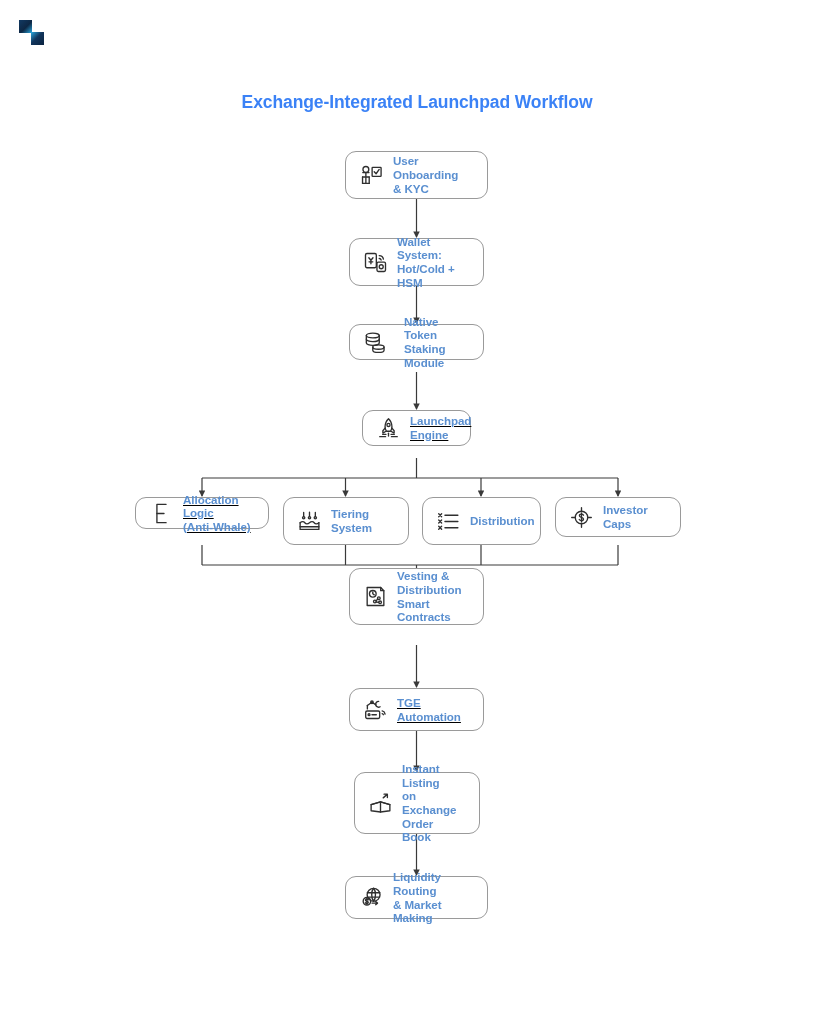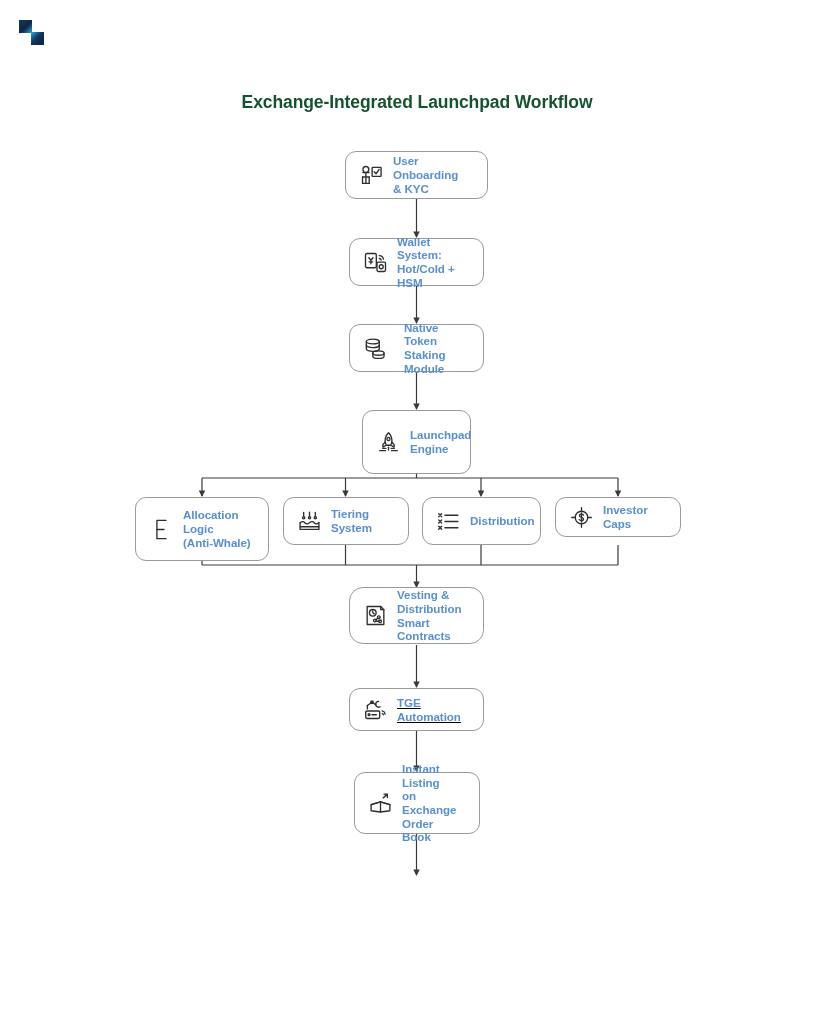--- a/index.html
+++ b/index.html
@@ -30,21 +30,21 @@
   #logo .sq-b { left: 12px; top: 12px; background: linear-gradient(135deg,#2aa9e0 0%,#11355c 45%,#0b2340 100%); }
 
   
   #title {
     position: absolute;
     left: 0; right: 0;
     top: 92px;
     text-align: center;
     font-size: 17.5px;
     font-weight: bold;
-    color: #14532d;
+    color: #3b82f6;
     letter-spacing: -0.1px;
   }
 
   
   #canvas {
     position: absolute;
     left: 0; top: 0;
     width: 834px; height: 1024px;
   }
   #edges {
@@ -154,51 +154,51 @@
           <path d="M15.6 5.4 a4.2 4.2 0 0 1 4 3.4"></path>
           <path d="M15.6 8.2 a2 2 0 0 1 1.8 1.4"></path>
           <rect x="13.4" y="11.6" width="8.2" height="9" rx="1.3"></rect>
           <circle cx="17.5" cy="16.1" r="1.9"></circle>
         </svg>
       </span>
       <span class="lbl">Wallet System:
 Hot/Cold + HSM</span>
     </div>
 
-    <div class="node" style="left:349px;top:324px;width:135px;height:48px;gap:16px;">
+    <div class="node" style="left:349px;top:324px;width:135px;height:36px;gap:16px;">
       <span class="ico">
         <svg viewBox="0 0 24 24" fill="none" stroke="currentColor" stroke-width="1.3" stroke-linecap="round" stroke-linejoin="round">
           <ellipse cx="9.4" cy="5.3" rx="6.2" ry="2.3"></ellipse>
           <path d="M3.2 5.3 L3.2 12.4 a6.2 2.3 0 0 0 12.4 0 L15.6 5.3"></path>
           <path d="M3.2 8.9 a6.2 2.3 0 0 0 12.4 0"></path>
           <ellipse cx="14.8" cy="16.4" rx="5.4" ry="2.1"></ellipse>
           <path d="M9.4 16.4 L9.4 19.4 a5.4 2.1 0 0 0 10.8 0 L20.2 16.4"></path>
         </svg>
       </span>
       <span class="lbl">Native Token
 Staking Module</span>
     </div>
 
-    <div class="node" style="left:362px;top:410px;width:109px;height:64px;">
+    <div class="node" style="left:362px;top:410px;width:109px;height:36px;text-decoration:underline;">
       <span class="ico">
         <svg viewBox="0 0 24 24" fill="none" stroke="currentColor" stroke-width="1.3" stroke-linecap="round" stroke-linejoin="round">
           <path d="M12 2.6 c2.3 2.2 3.3 5 3.3 7.8 c0 1.6-.5 3-1.3 4.2 h-4 c-.8-1.2-1.3-2.6-1.3-4.2 c0-2.8 1-5.6 3.3-7.8 z"></path>
           <circle cx="12" cy="8.6" r="1.5"></circle>
           <path d="M8.7 11.6 L6.6 14.2 L6.6 16.4 L9.2 14.9"></path>
           <path d="M15.3 11.6 L17.4 14.2 L17.4 16.4 L14.8 14.9"></path>
           <path d="M12 16.6 L12 19.2"></path>
           <path d="M3.6 19.8 L9.2 19.8 M14.8 19.8 L20.4 19.8"></path>
           <path d="M9.6 17.6 L6.4 17.6 M17.6 17.6 L14.4 17.6"></path>
         </svg>
       </span>
       <span class="lbl">Launchpad
 Engine</span>
     </div>
 
-    <div class="node" style="left:135px;top:497px;width:134px;height:64px;">
+    <div class="node" style="left:135px;top:497px;width:134px;height:32px;text-decoration:underline;">
       <span class="ico">
         <svg viewBox="0 0 24 24" fill="none" stroke="currentColor" stroke-width="1.3" stroke-linecap="round" stroke-linejoin="round">
           <path d="M16.4 3.2 L7.6 3.2 L7.6 20.8 L16.4 20.8"></path>
           <path d="M7.6 12 L14.4 12"></path>
         </svg>
       </span>
       <span class="lbl">Allocation Logic
 (Anti-Whale)</span>
     </div>
 
@@ -236,21 +236,21 @@
         <svg viewBox="0 0 24 24" fill="none" stroke="currentColor" stroke-width="1.3" stroke-linecap="round" stroke-linejoin="round">
           <circle cx="12" cy="12" r="6"></circle>
           <path d="M12 2.6 L12 6 M12 18 L12 21.4 M2.6 12 L6 12 M18 12 L21.4 12"></path>
           <path d="M13.9 9.8 c-.5-.7-1.2-1-2-1 c-1.1 0-1.9.6-1.9 1.5 c0 2 3.9 1 3.9 3.1 c0 1-.9 1.6-2 1.6 c-.9 0-1.7-.4-2.1-1.1"></path>
           <path d="M12 7.6 L12 16.4"></path>
         </svg>
       </span>
       <span class="lbl">Investor Caps</span>
     </div>
 
-    <div class="node" style="left:349px;top:587px;width:135px;height:57px;border-radius:14px;">
+    <div class="node" style="left:349px;top:568px;width:135px;height:57px;">
       <span class="ico">
         <svg viewBox="0 0 24 24" fill="none" stroke="currentColor" stroke-width="1.3" stroke-linecap="round" stroke-linejoin="round">
           <path d="M4 3.4 L17 3.4 L20 6.4 L20 20.6 L4 20.6 z"></path>
           <path d="M17 3.4 L17 6.4 L20 6.4"></path>
           <circle cx="9.4" cy="9.4" r="3.2"></circle>
           <path d="M9.4 7.6 L9.4 9.4 L10.8 10.4"></path>
           <circle cx="15.2" cy="13.6" r="1.3"></circle>
           <circle cx="11.4" cy="16.8" r="1.3"></circle>
           <circle cx="16.4" cy="17.6" r="1.3"></circle>
           <path d="M12.6 16.2 L14.1 14.4 M12.6 17.3 L15.2 17.5"></path>
@@ -285,15 +285,30 @@
           <path d="M12 10.4 L3 13 L3 19 L12 20.2 L21 19 L21 13 z"></path>
           <path d="M12 10.4 L3 13 M12 10.4 L21 13"></path>
           <path d="M14.6 6.6 L18.6 3 M18.6 3 L15.4 3 M18.6 3 L18.6 6.2"></path>
         </svg>
       </span>
       <span class="lbl">Instant Listing
 on Exchange
 Order Book</span>
     </div>
 
+    <div class="node" style="left:345px;top:876px;width:143px;height:43px;">
+      <span class="ico">
+        <svg viewBox="0 0 24 24" fill="none" stroke="currentColor" stroke-width="1.3" stroke-linecap="round" stroke-linejoin="round">
+          <circle cx="14" cy="9.4" r="6.2"></circle>
+          <path d="M8 7.4 L20 7.4 M8.3 11.6 L19.7 11.6"></path>
+          <path d="M14 3.2 c-2.4 2.6-2.4 9.8 0 12.4 c2.4-2.6 2.4-9.8 0-12.4z"></path>
+          <circle cx="7.6" cy="15.6" r="3.6"></circle>
+          <path d="M8.9 14.2 c-.4-.4-.9-.6-1.4-.6 c-.8 0-1.3.4-1.3 1 c0 1.3 2.7.7 2.7 2.1 c0 .6-.6 1-1.3 1 c-.6 0-1.1-.2-1.5-.7"></path>
+          <path d="M7.6 12.8 L7.6 18.4"></path>
+          <path d="M12.6 17.4 L17.6 17.4 M16 15.9 L17.8 17.4 L16 18.9"></path>
+        </svg>
+      </span>
+      <span class="lbl">Liquidity Routing
+&amp; Market Making</span>
+    </div>
 
   </div>
 </div>
 
 </body></html>

